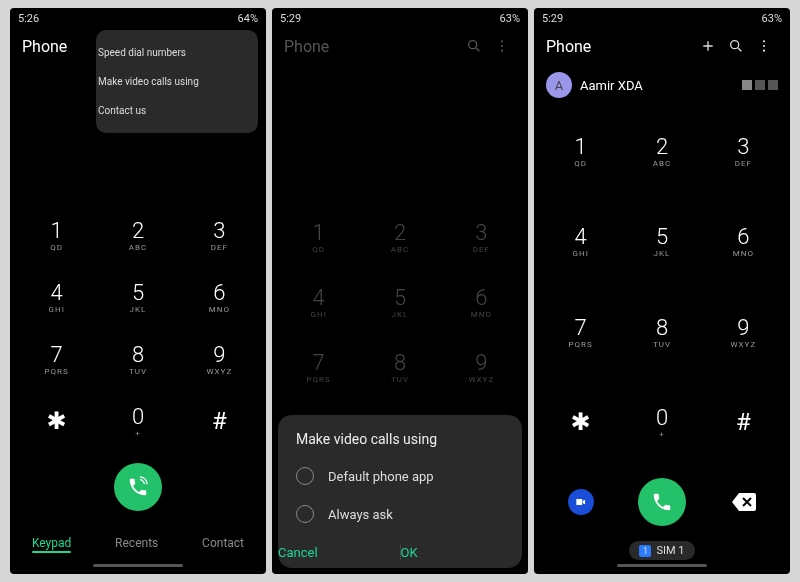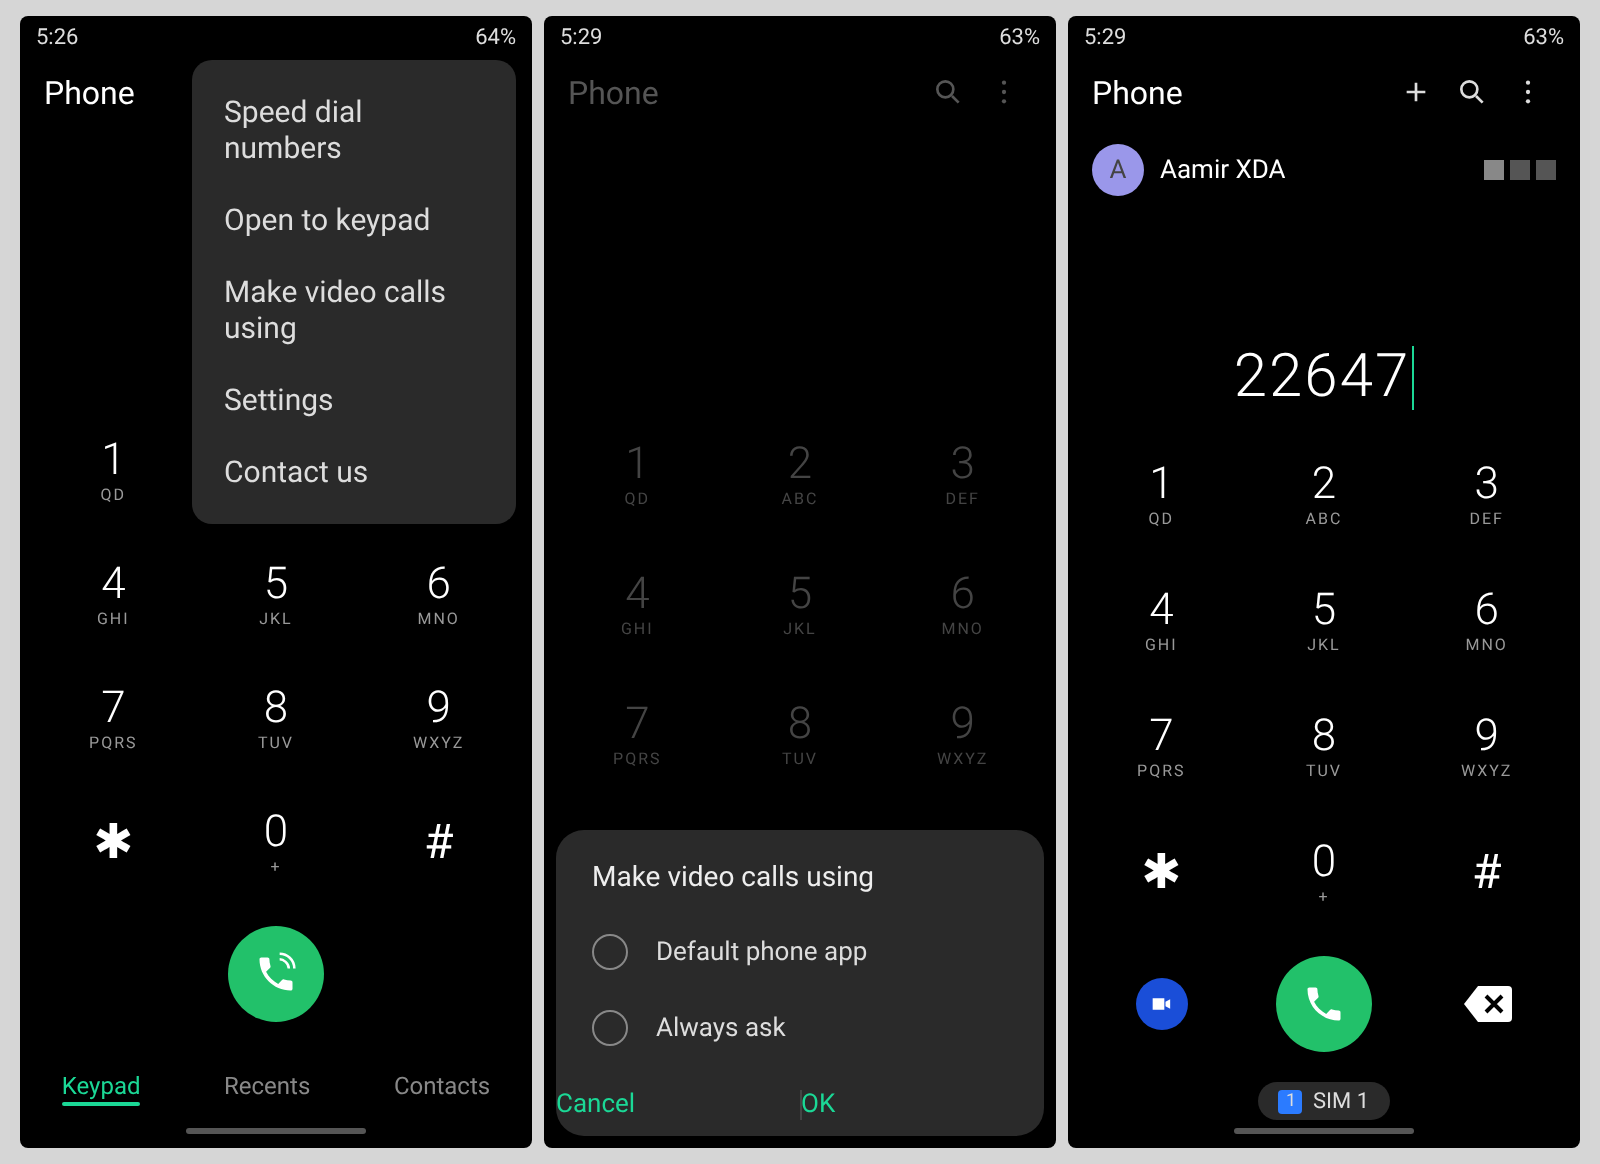--- a/index.html
+++ b/index.html
@@ -7,21 +7,21 @@
   .phone{width:256px;height:566px;background:#000;border-radius:4px;position:relative;overflow:hidden;color:#fff;display:flex;flex-direction:column;}
   
   .status{height:20px;font-size:11px;display:flex;justify-content:space-between;align-items:center;padding:0 8px;color:#ddd;gap:36px;}
   .status .right{display:flex;gap:3px;align-items:center;justify-content:flex-end;}
   
   .header{height:36px;display:flex;align-items:center;padding:0 12px;font-size:16px;}
   .header .title{flex:1;}
   .header .icn{width:28px;display:flex;justify-content:center;align-items:center;color:#aaa;}
   
   .menu{position:absolute;top:22px;right:8px;width:162px;background:#2a2a2a;border-radius:10px;padding:8px 0;z-index:5;}
-  .menu-item{padding:9px 16px;font-size:15px;color:#ddd;}
+  .menu-item{padding:9px 2px;font-size:10px;color:#ddd;}
   
   .display-area{flex:0 0 auto;height:140px;display:flex;flex-direction:column;justify-content:flex-end;align-items:center;padding-bottom:10px;}
   .dialed{font-size:30px;font-weight:300;letter-spacing:1px;display:flex;align-items:center;}
   .cursor{display:inline-block;width:1px;height:32px;background:#1bd896;margin-left:1px;}
   .contact-suggest{display:flex;align-items:center;gap:8px;padding:8px 12px;font-size:13px;}
   .avatar{width:26px;height:26px;border-radius:50%;background:#9a97ea;display:flex;align-items:center;justify-content:center;font-size:13px;color:#444;}
   .squares{margin-left:auto;display:flex;gap:3px;}
   .squares span{width:10px;height:10px;background:#555;}
   .squares span:first-child{background:#888;}
   .keypad{display:grid;grid-template-columns:repeat(3,1fr);grid-template-rows:repeat(4,1fr);flex:1;padding:0 6px;}
@@ -67,23 +67,21 @@
     <span>5:26</span>
     <span class="right">
       <span>64%</span>
     </span>
   </div>
   <div class="header">
     <span class="title">Phone</span>
   </div>
   <div class="menu">
     <div class="menu-item">Speed dial numbers</div>
-    <div class="menu-item">Open to keypad</div>
     <div class="menu-item">Make video calls using</div>
-    <div class="menu-item">Settings</div>
     <div class="menu-item">Contact us</div>
   </div>
   <div class="display-area"></div>
   <div class="keypad">
       <div class="key">
         <span class="num">1</span>
         <span class="sub">QD</span>
       </div>
       <div class="key">
         <span class="num">2</span>
@@ -133,21 +131,21 @@
       <svg viewBox="0 0 24 24">
           <path d="M6.6 10.8c1.4 2.8 3.8 5.1 6.6 6.6l2.2-2.2c.3-.3.7-.4 1-.2 1.1.4 2.4.6 3.6.6.6 0 1 .4 1 1V20c0 .6-.4 1-1 1C10.6 21 3 13.4 3 4c0-.6.4-1 1-1h3.4c.6 0 1 .4 1 1 0 1.2.2 2.5.6 3.6.1.3 0 .8-.2 1l-2.2 2.2z"></path>
           <path d="M14 4c2 0 5 2 5 5" stroke="#fff" stroke-width="1.4" fill="none"></path>
           <path d="M14 1c4 0 8 3 8 8" stroke="#fff" stroke-width="1.4" fill="none"></path>
         </svg>
     </div>
   </div>
   <div class="tabs">
     <span class="tab active">Keypad</span>
     <span class="tab">Recents</span>
-    <span class="tab">Contacts</span>
+    <span class="tab">Contact</span>
   </div>
   <div class="handle">
       <div></div>
     </div>
 </div>
 
 <div class="phone">
   <div class="status">
     <span>5:29</span>
     <span class="right">
@@ -269,26 +267,20 @@
   </div>
   <div class="contact-suggest">
     <span class="avatar">A</span>
     <span>Aamir XDA</span>
     <span class="squares">
         <span></span>
         <span></span>
         <span></span>
       </span>
   </div>
-  <div class="display-area" style="height:110px">
-    <div class="dialed">
-      <span>22647</span>
-        <span class="cursor"></span>
-    </div>
-  </div>
   <div class="keypad">
       <div class="key">
         <span class="num">1</span>
         <span class="sub">QD</span>
       </div>
       <div class="key">
         <span class="num">2</span>
         <span class="sub">ABC</span>
       </div>
       <div class="key">

